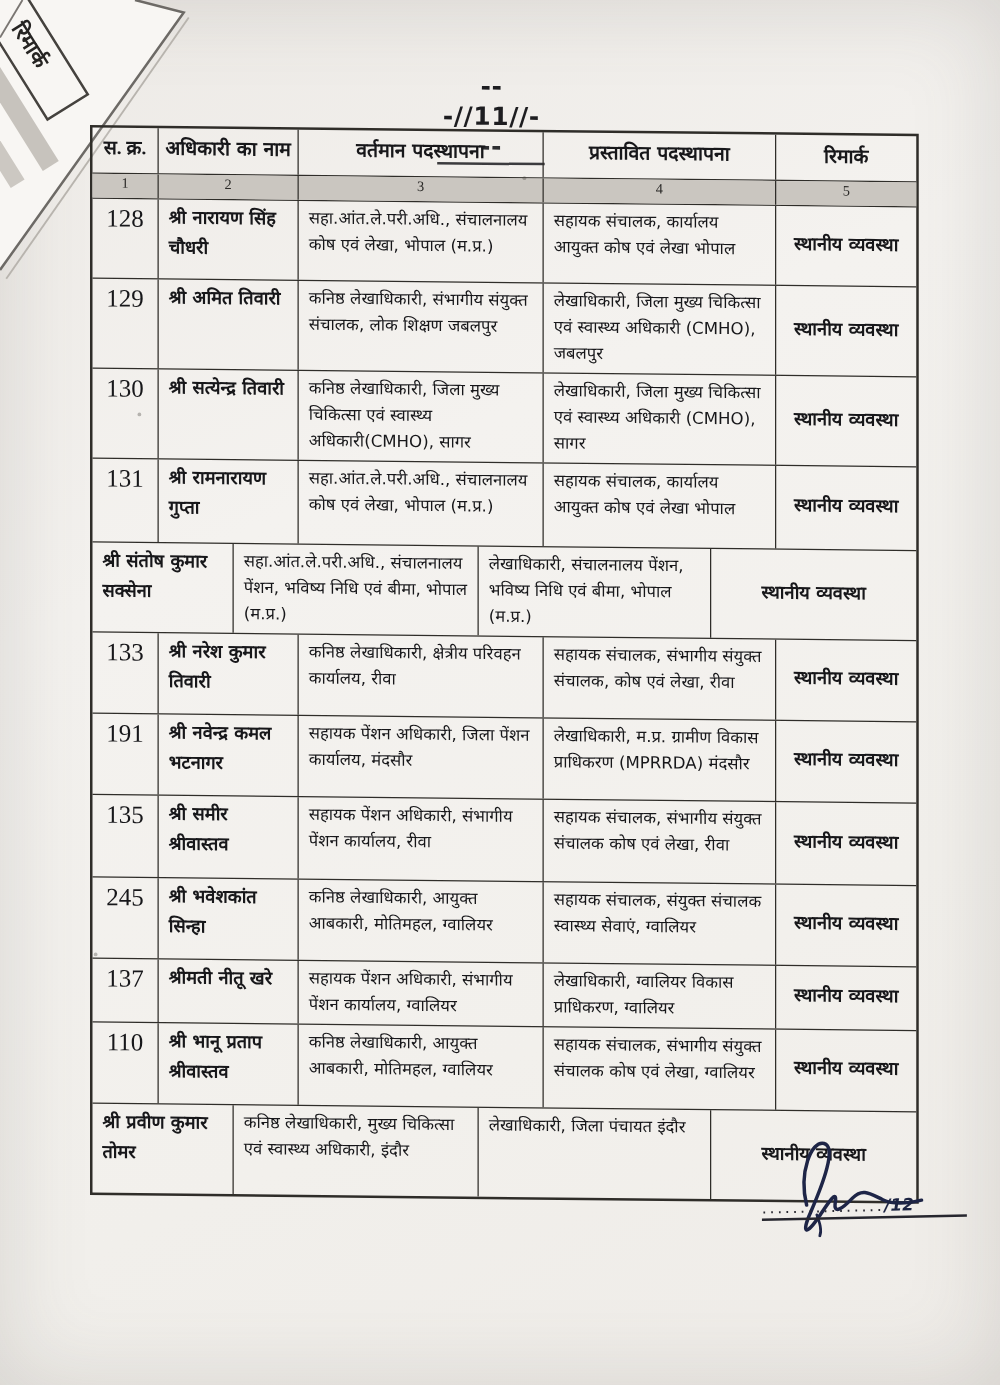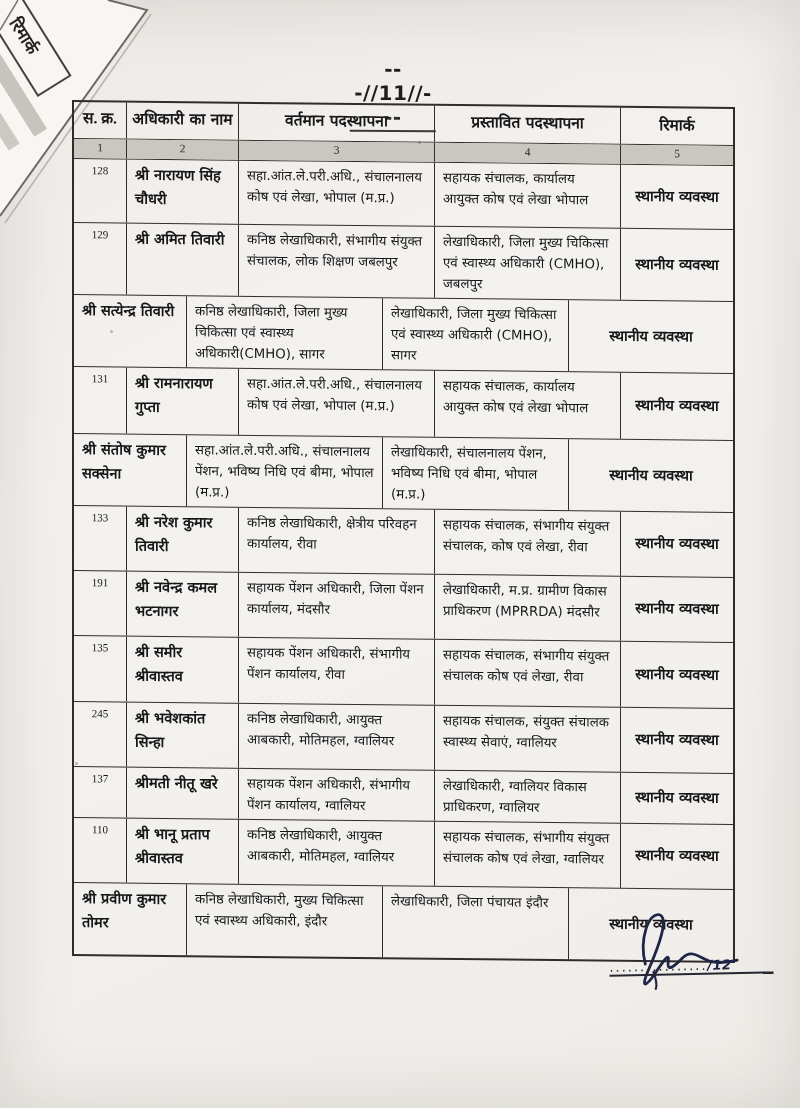--- a/index.html
+++ b/index.html
@@ -39,21 +39,21 @@
   
   #doc-table {
     position:absolute; left:72px; top:100px; width:663px;
     border:2.4px solid #2f2d29; transform:skewY(.6deg); transform-origin:0 0;
     background:rgba(255,255,255,.08);
   }
   .tr { display:flex; border-top:1.7px solid #2f2d29; }
   .tr:first-child { border-top:none; }
   .td { border-left:1.7px solid #2f2d29; overflow:hidden; }
   .td:first-child { border-left:none; }
-  .c-sno  { flex:0 0 52px;  text-align:center; font-family:"Liberation Serif","DejaVu Serif",serif; font-size:11px; padding-top:5px; }
+  .c-sno  { flex:0 0 52px;  text-align:center; font-family:"Liberation Serif","DejaVu Serif",serif; font-size:20px; padding-top:5px; }
   .c-name { flex:0 0 112px; font-weight:bold; font-size:14.5px; line-height:1.62; padding:4px 3px 4px 8px; }
   .c-cur  { flex:0 0 196px; font-size:13.3px; line-height:1.58; padding:4px 6px 4px 8px; }
   .c-prop { flex:0 0 186px; font-size:13.3px; line-height:1.58; padding:4px 6px 4px 8px; }
   .c-rem  { flex:1 1 auto;  font-size:14.5px; font-weight:bold; display:flex; align-items:center; justify-content:center; text-align:center; line-height:1.5; padding:2px 5px; }
   .hd .td { font-weight:bold; text-align:center; font-size:15.5px; padding:4px 2px 7px; display:block; }
   .hd .c-rem { display:block; padding-top:6px; }
   .band .td {
     background:#cac6c0; font-family:"Liberation Serif","DejaVu Serif",serif;
     font-size:11.5px; font-weight:normal; text-align:center; color:#2b2a28;
     padding:1px 0 3px; display:block; line-height:1.3;
@@ -119,20 +119,21 @@
 
     <div class="tr" style="min-height:69px">
       <div class="td c-sno">129</div>
       <div class="td c-name">श्री अमित तिवारी</div>
       <div class="td c-cur">कनिष्ठ लेखाधिकारी, संभागीय संयुक्त संचालक, लोक शिक्षण जबलपुर</div>
       <div class="td c-prop">लेखाधिकारी, जिला मुख्य चिकित्सा एवं स्वास्थ्य अधिकारी (CMHO), जबलपुर</div>
       <div class="td c-rem">स्थानीय व्यवस्था</div>
     </div>
 
     <div class="tr" style="min-height:70px">
+      <div class="td c-sno">130</div>
       <div class="td c-name">श्री सत्येन्द्र तिवारी</div>
       <div class="td c-cur">कनिष्ठ लेखाधिकारी, जिला मुख्य चिकित्सा एवं स्वास्थ्य अधिकारी(CMHO), सागर</div>
       <div class="td c-prop">लेखाधिकारी, जिला मुख्य चिकित्सा एवं स्वास्थ्य अधिकारी (CMHO), सागर</div>
       <div class="td c-rem">स्थानीय व्यवस्था</div>
     </div>
 
     <div class="tr" style="min-height:67px">
       <div class="td c-sno">131</div>
       <div class="td c-name">श्री रामनारायण गुप्ता</div>
       <div class="td c-cur">सहा.आंत.ले.परी.अधि., संचालनालय कोष एवं लेखा, भोपाल (म.प्र.)</div>

